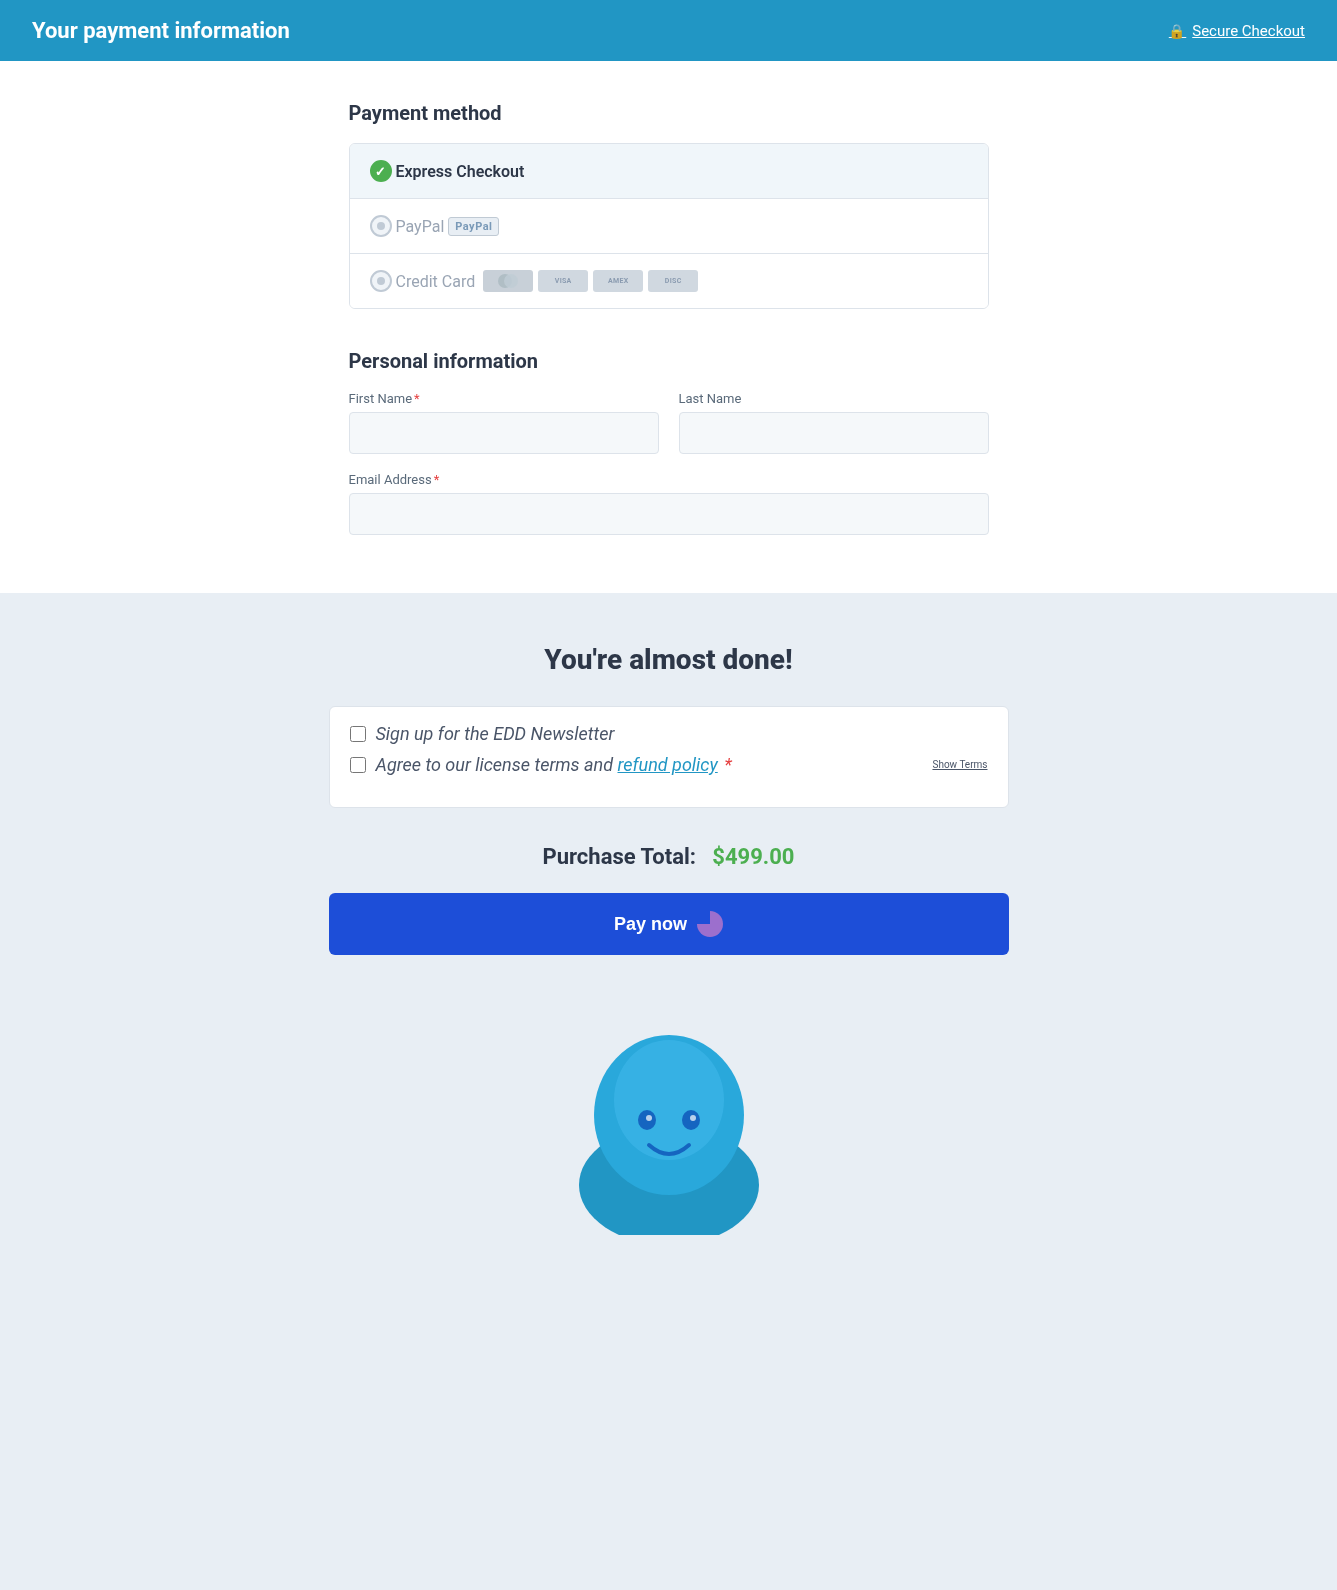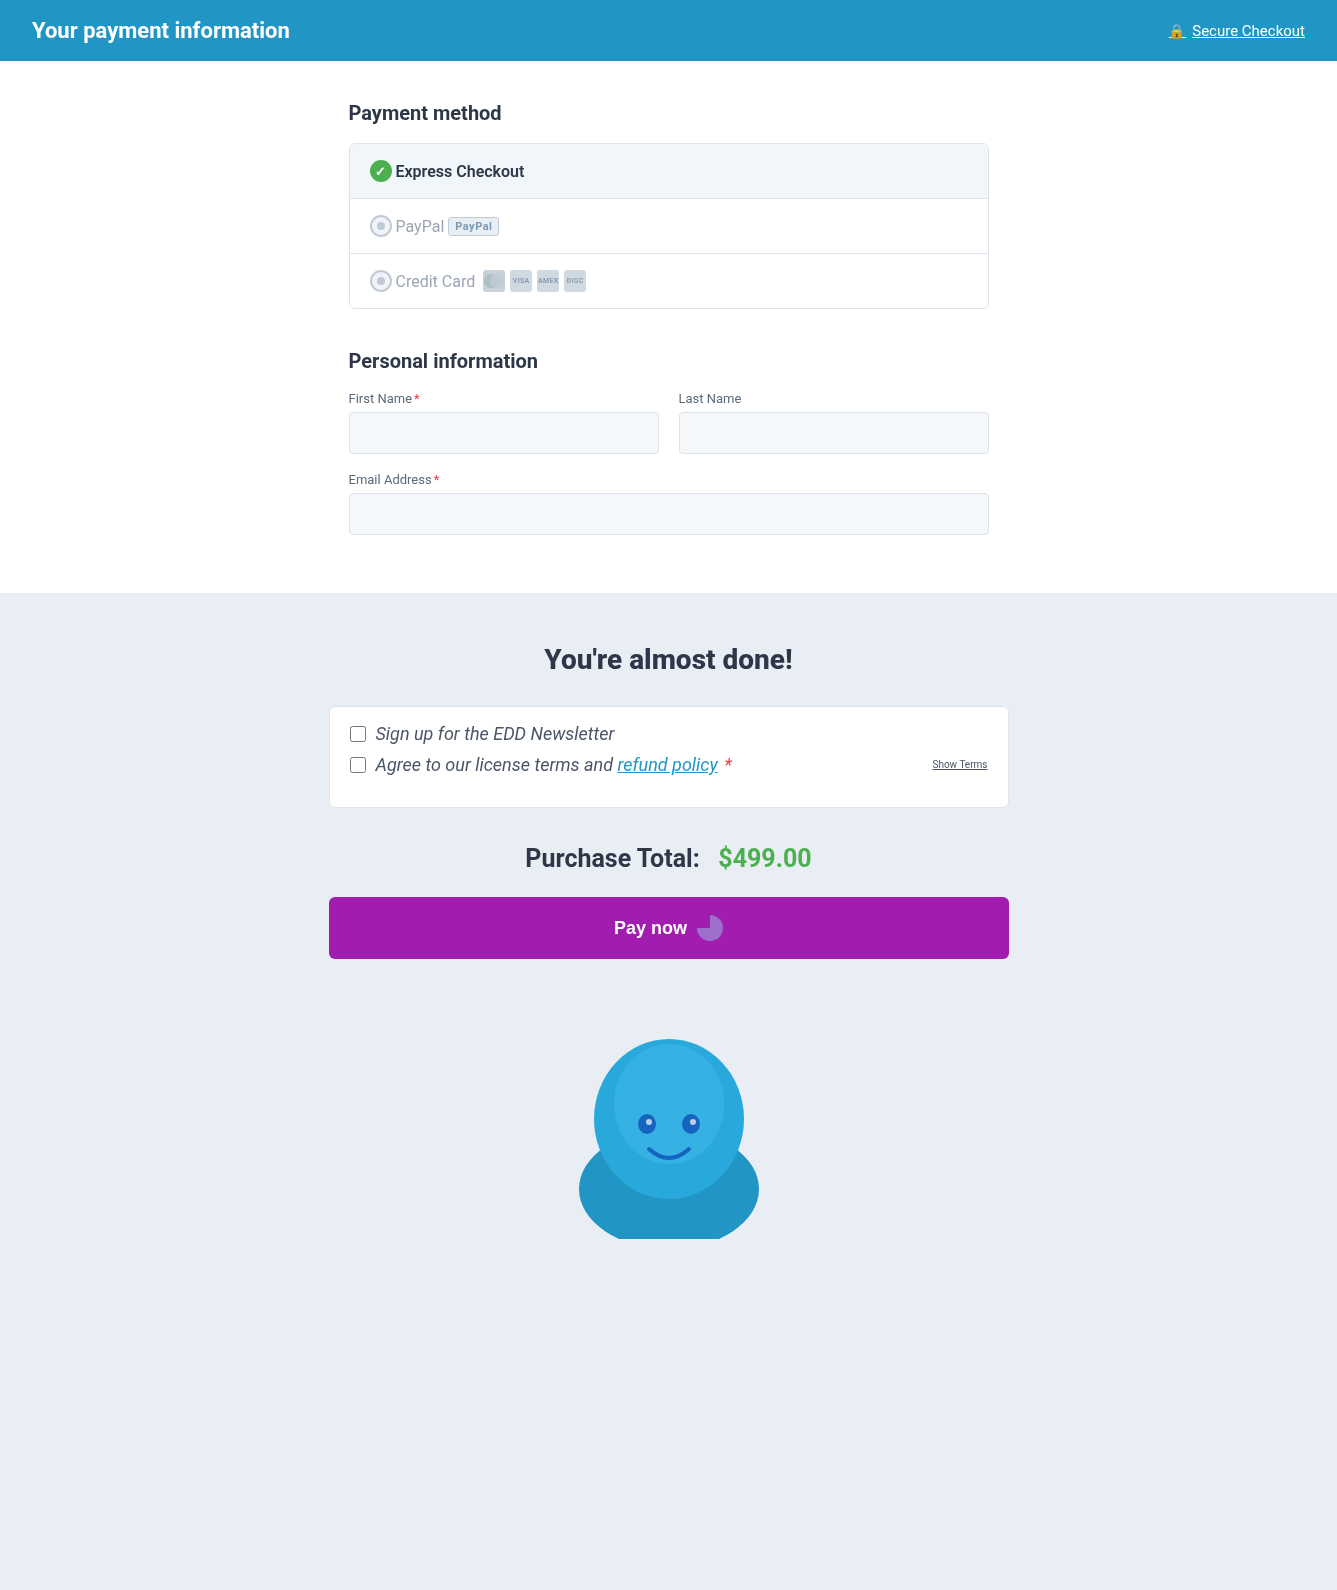--- a/index.html
+++ b/index.html
@@ -99,21 +99,21 @@
       content: '';
       width: 8px;
       height: 8px;
       border-radius: 50%;
       background: #c0cad5;
     }
 
     
     .card-icons { display: flex; gap: 5px; align-items: center; margin-left: 4px; }
     .card-icon {
-      width: 22px;
+      width: 50px;
       height: 22px;
       border-radius: 3px;
       background: #d0d8e0;
       display: flex;
       align-items: center;
       justify-content: center;
       font-size: 7px;
       font-weight: 700;
       color: #8a9bb0;
       letter-spacing: 0.3px;
@@ -209,33 +209,33 @@
     .show-terms-link {
       font-size: 10px;
       color: #4a5568;
       text-decoration: underline;
       cursor: pointer;
       white-space: nowrap;
     }
 
     
     .purchase-total {
-      font-size: 25px;
+      font-size: 22px;
       font-weight: 700;
       color: #2d3748;
       margin-bottom: 24px;
       text-align: left;
     }
     .price-amount { color: #4caf50; }
 
     
     .pay-button {
       width: 100%;
       max-width: 680px;
-      background: #a21caf;
+      background: #1d4ed8;
       color: #fff;
       border: none;
       border-radius: 6px;
       padding: 18px 30px;
       font-size: 18px;
       font-weight: 700;
       cursor: pointer;
       display: flex;
       align-items: center;
       justify-content: center;

